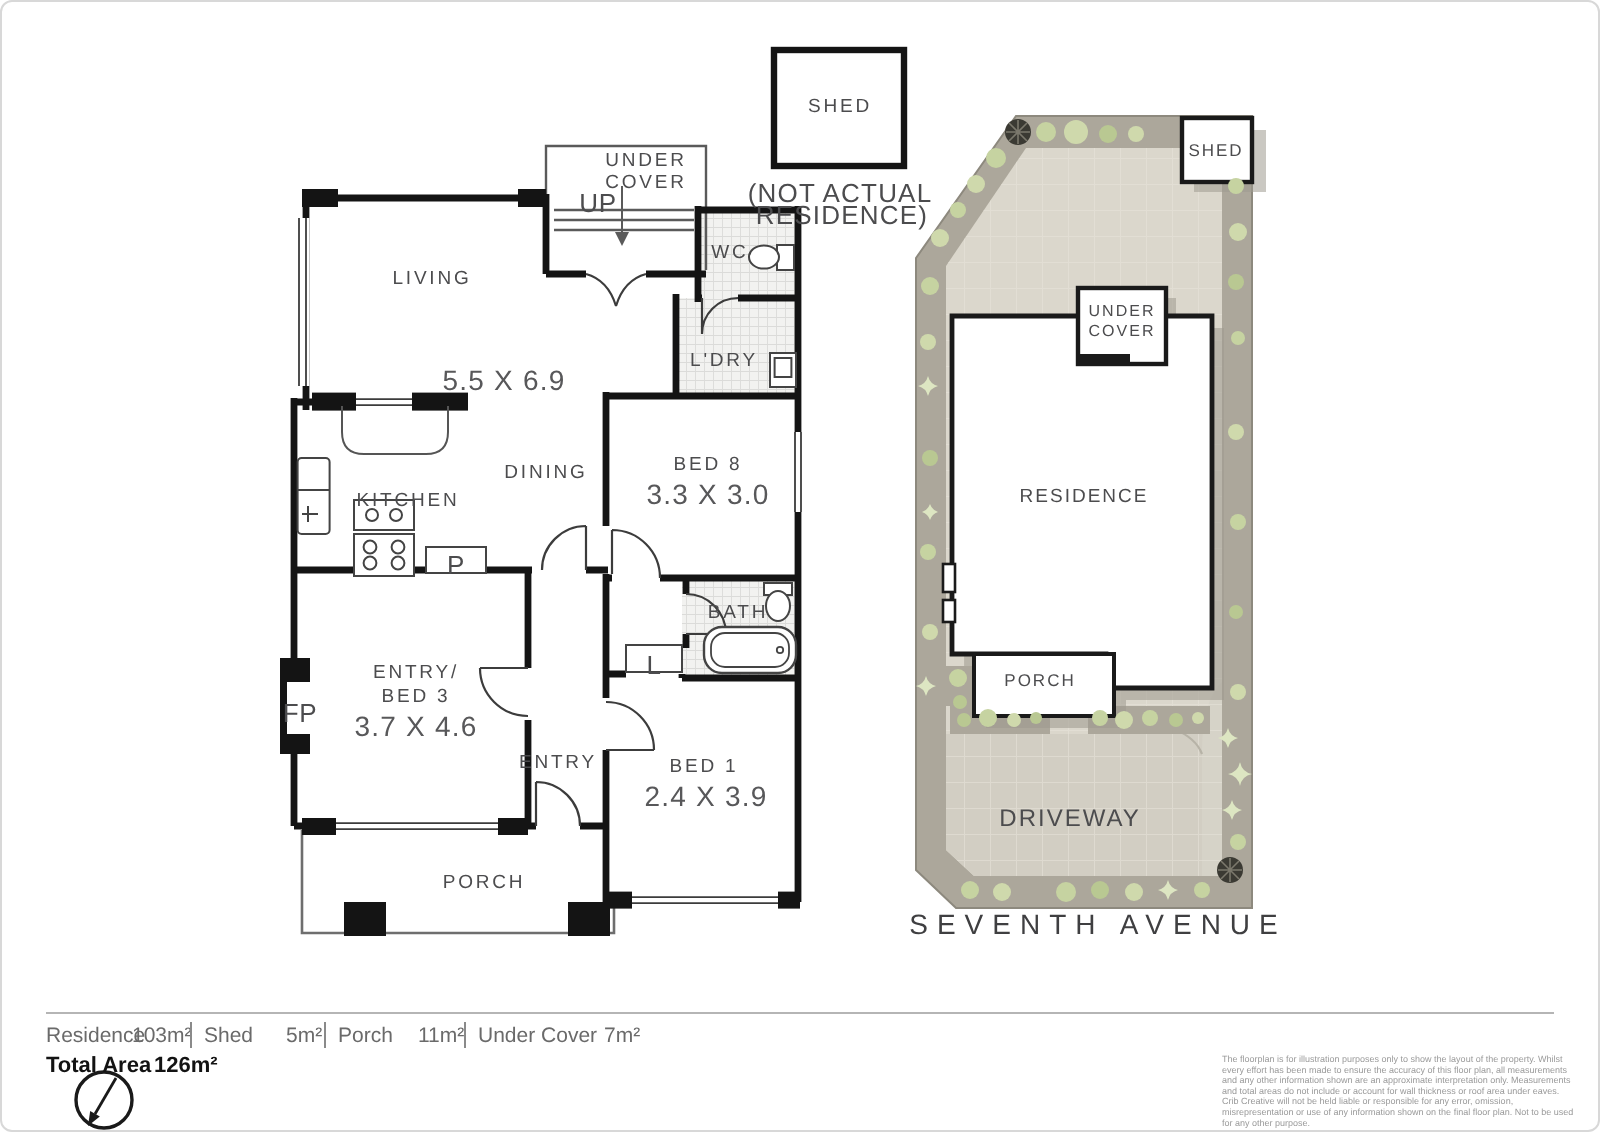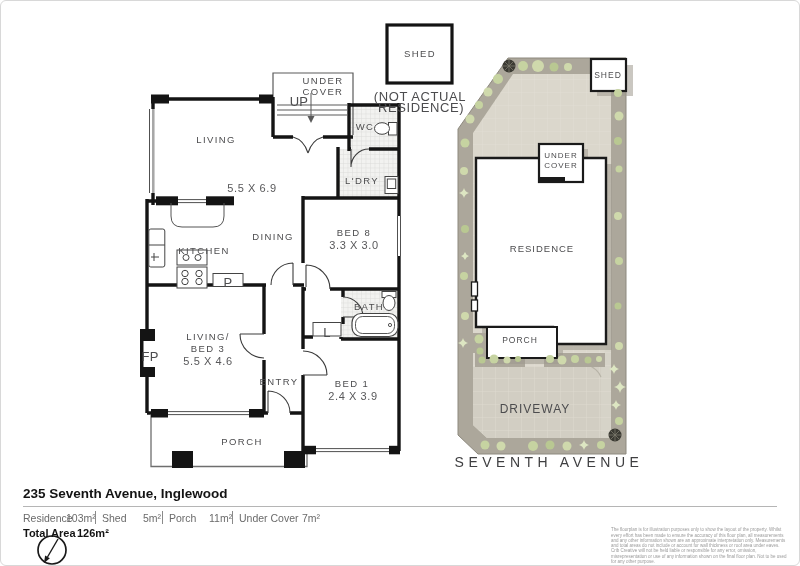--- a/index.html
+++ b/index.html
@@ -1,21 +1,21 @@
 <!DOCTYPE html>
 <html><head>
 <meta charset="utf-8">
 <style>
   html,body{margin:0;padding:0;background:#fff}
   .page{position:relative;width:798px;height:564px;background:#fff;border:1px solid #d8d8d8;
         border-radius:6px;overflow:hidden;font-family:"Liberation Sans",sans-serif}
   svg{position:absolute;left:0;top:0}
   .lbl{position:absolute;transform:translateX(-50%);font-size:9.5px;color:#4c4c4e;
        letter-spacing:1.4px;white-space:nowrap}
-  .dims{font-size:11px;letter-spacing:.6px;color:#58585a}
+  .dims{font-size:14px;letter-spacing:.6px;color:#58585a}
   .tiny{font-size:13px;letter-spacing:.3px}
   .note{font-size:13px;letter-spacing:.6px}
   .slbl{position:absolute;transform:translateX(-50%);font-size:8.5px;color:#4c4c4e;
         letter-spacing:1px;white-space:nowrap}
   .street{font-size:14px;letter-spacing:4.5px;color:#3f3f41}
   .addr{position:absolute;left:22px;top:485px;font-size:13.5px;font-weight:bold;color:#131313}
   .rule{position:absolute;left:22px;top:505px;width:754px;height:0;border-top:1px solid #b5b5b5}
   .area-span{position:absolute;top:511px;font-size:10.5px;color:#6a6a6a;white-space:nowrap}
   .bar{position:absolute;top:510px;width:0;height:13px;border-left:1px solid #8a8a8a}
   .total{position:absolute;top:526px;font-size:11px;font-weight:bold;color:#131313;white-space:nowrap}
@@ -265,38 +265,37 @@
 <div class="lbl" style="left:419px;top:47px">SHED</div>
 <div class="lbl note" style="left:419px;top:88px">(NOT ACTUAL</div>
 <div class="lbl note" style="left:420px;top:99px">RESIDENCE)</div>
 <div class="lbl" style="left:203px;top:244px">KITCHEN</div>
 <div class="lbl" style="left:272px;top:230px">DINING</div>
 <div class="lbl tiny" style="left:227px;top:274px">P</div>
 <div class="lbl" style="left:353px;top:226px">BED 8</div>
 <div class="lbl dims" style="left:353px;top:238px">3.3 X 3.0</div>
 <div class="lbl" style="left:368px;top:300px">BATH</div>
 <div class="lbl tiny" style="left:326px;top:324px">L</div>
-<div class="lbl" style="left:207px;top:330px">LIVING/</div>
+<div class="lbl" style="left:207px;top:330px">ENTRY/</div>
 <div class="lbl" style="left:207px;top:342px">BED 3</div>
-<div class="lbl dims" style="left:207px;top:354px">5.5 X 4.6</div>
+<div class="lbl dims" style="left:207px;top:354px">3.7 X 4.6</div>
 <div class="lbl tiny" style="left:149px;top:348px">FP</div>
 <div class="lbl" style="left:278px;top:375px">ENTRY</div>
 <div class="lbl" style="left:351px;top:377px">BED 1</div>
 <div class="lbl dims" style="left:352px;top:389px">2.4 X 3.9</div>
 <div class="lbl" style="left:241px;top:435px">PORCH</div>
 
 <div class="slbl" style="left:607px;top:69px">SHED</div>
 <div class="slbl" style="left:560px;top:150px;font-size:8px">UNDER</div>
 <div class="slbl" style="left:560px;top:160px;font-size:8px">COVER</div>
 <div class="slbl" style="left:541px;top:242px;font-size:9.5px">RESIDENCE</div>
 <div class="slbl" style="left:519px;top:334px">PORCH</div>
 <div class="slbl" style="left:534px;top:401px;font-size:12px">DRIVEWAY</div>
 <div class="slbl street" style="left:548px;top:453px">SEVENTH AVENUE</div>
 
-<div class="addr">235 Seventh Avenue, Inglewood</div>
 <div class="rule"></div>
 
 <span class="area-span" style="left:22px">Residence</span>
 <span class="area-span" style="left:65px">103m²</span>
 <span class="bar" style="left:94px"></span>
 <span class="area-span" style="left:101px">Shed</span>
 <span class="area-span" style="left:142px">5m²</span>
 <span class="bar" style="left:161px"></span>
 <span class="area-span" style="left:168px">Porch</span>
 <span class="area-span" style="left:208px">11m²</span>

